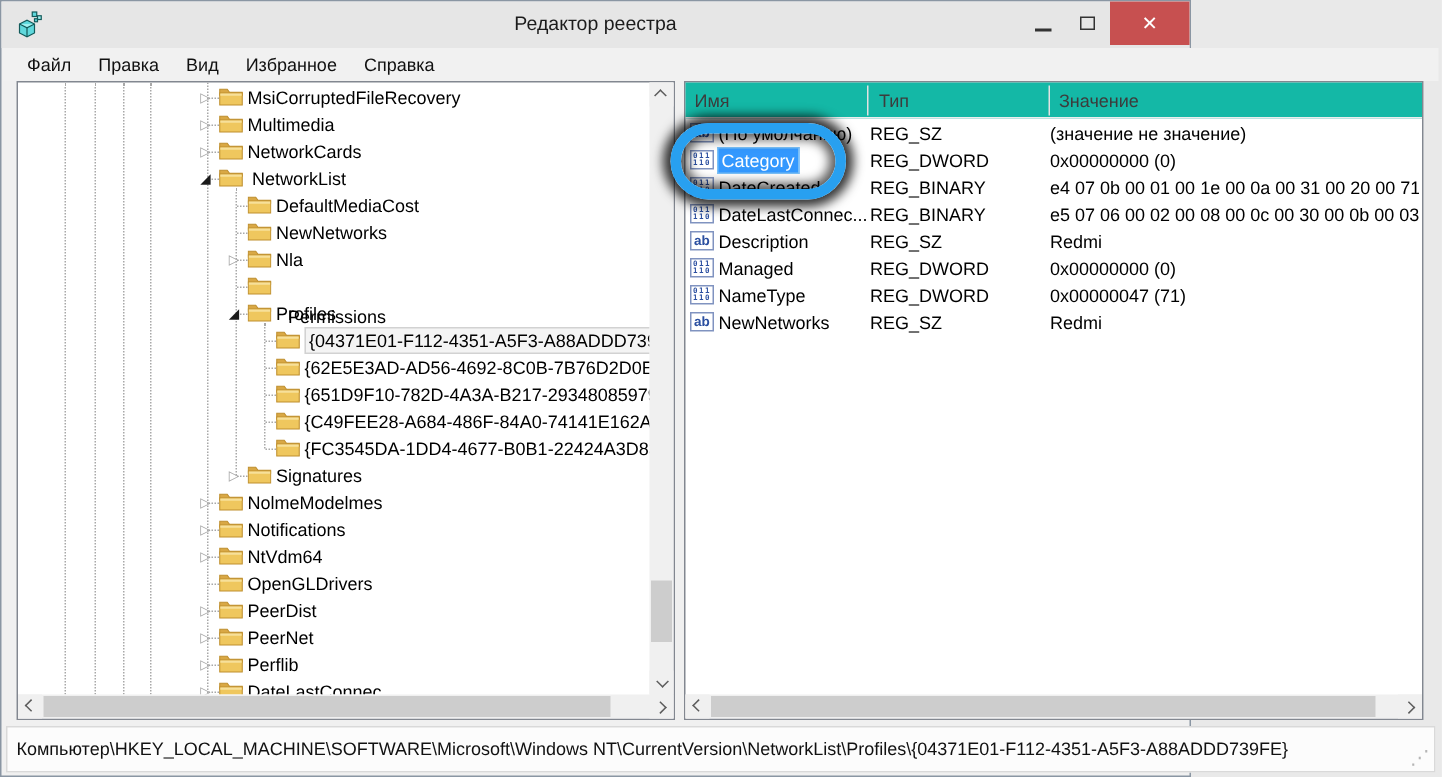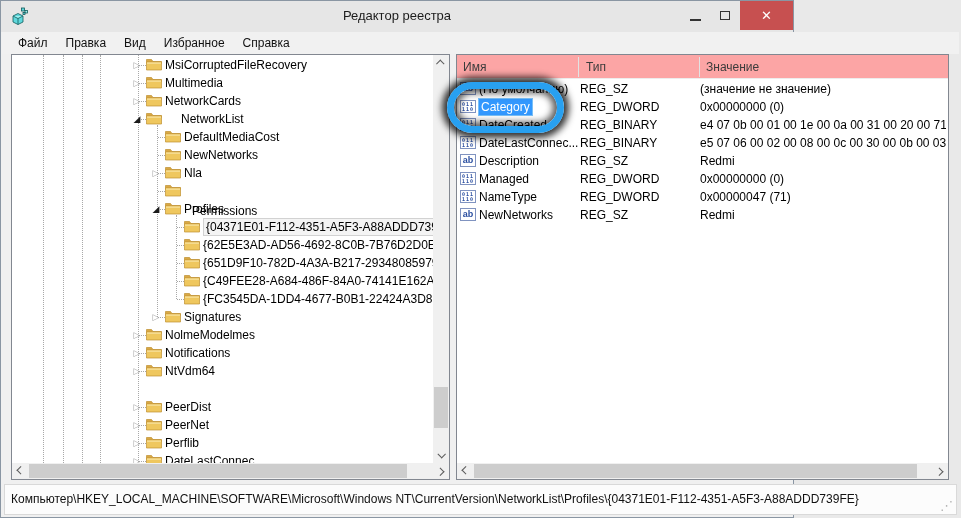--- a/index.html
+++ b/index.html
@@ -50,21 +50,21 @@
   .sb-btn { position:absolute; width:16px; height:16px; display:flex;
             align-items:center; justify-content:center; background:#f0f0f0; }
   .chev { width:6px; height:6px; border-left:1px solid #5c5c5c; border-top:1px solid #5c5c5c; }
   .chev.up    { transform:rotate(45deg)  translateY(1px); }
   .chev.down  { transform:rotate(225deg) translateY(1px); }
   .chev.left  { transform:rotate(-45deg) translateX(1px); }
   .chev.right { transform:rotate(135deg) translateX(1px); }
 
   
   #value-header { position:absolute; left:0; top:0; width:491px; height:24px;
-                  border-bottom:1px solid #ededed; background:#fca5a5; }
+                  border-bottom:1px solid #ededed; background:#14b8a6; }
   .vh-cell { position:absolute; top:0; height:24px; line-height:24px; font-size:12px; color:#3c3c3c; }
   .vh-sep { position:absolute; top:2px; width:1px; height:20px; background:#e2e2e2; }
   .vrow { position:absolute; left:0; width:491px; height:18px; font-size:12px; color:#000; }
   .vcell { position:absolute; top:0; height:18px; line-height:18px; white-space:nowrap; overflow:hidden; }
   .vname  { left:22px; width:100px; }
   .vtype  { left:123px; width:118px; }
   .vvalue { left:243px; width:246px; }
   .vname.sel { background:var(--sel,#3398fe); color:#fff; padding:0 3px; left:21px;
                width:auto; max-width:100px; box-shadow:inset 0 0 0 1px #79c0f8; }
   .vicon { position:absolute; left:3px; top:2px; width:16px; height:13px; background:#fff;
@@ -164,21 +164,21 @@
           <span class="tlabel" style="left: 153px;">NetworkCards</span>
         </div>
         <div class="trow" style="top: 55px;">
           <div class="stub" style="left: 127px; top: 9px; width: 7px;"></div>
           <span class="tarrow expanded" style="left: 119px;">◢</span>
           <svg viewBox="0 0 16 13" width="16" height="13" class="tfolder" style="left: 134px;">
             <path d="M0.5 1.5 h5 l1.5 2 h8.5 v2 h-15 z" fill="#d9a845" stroke="#bf8f2f" stroke-width="0.7"></path>
             <path d="M0.5 4 h15 v8 h-15 z" fill="#efc75e" stroke="#bf8f2f" stroke-width="0.7"></path>
             <path d="M0.9 4.4 h14.2 v1.4 h-14.2 z" fill="#f7e09a"></path>
           </svg>
-          <span class="tlabel" style="left: 169px;">NetworkList</span>
+          <span class="tlabel" style="left: 156px;">NetworkList</span>
         </div>
         <div class="trow" style="top: 91px;">
           <div class="stub" style="left: 146px; top: 9px; width: 7px;"></div>
           <svg viewBox="0 0 16 13" width="16" height="13" class="tfolder" style="left: 153px;">
             <path d="M0.5 1.5 h5 l1.5 2 h8.5 v2 h-15 z" fill="#d9a845" stroke="#bf8f2f" stroke-width="0.7"></path>
             <path d="M0.5 4 h15 v8 h-15 z" fill="#efc75e" stroke="#bf8f2f" stroke-width="0.7"></path>
             <path d="M0.9 4.4 h14.2 v1.4 h-14.2 z" fill="#f7e09a"></path>
           </svg>
           <span class="tlabel" style="left: 172px;">NewNetworks</span>
         </div>
@@ -297,20 +297,29 @@
         </div>
         <div class="trow" style="top: 307px;">
           <div class="stub" style="left: 127px; top: 9px; width: 7px;"></div>
           <span class="tarrow collapsed" style="left: 119px;">▷</span>
           <svg viewBox="0 0 16 13" width="16" height="13" class="tfolder" style="left: 134px;">
             <path d="M0.5 1.5 h5 l1.5 2 h8.5 v2 h-15 z" fill="#d9a845" stroke="#bf8f2f" stroke-width="0.7"></path>
             <path d="M0.5 4 h15 v8 h-15 z" fill="#efc75e" stroke="#bf8f2f" stroke-width="0.7"></path>
             <path d="M0.9 4.4 h14.2 v1.4 h-14.2 z" fill="#f7e09a"></path>
           </svg>
           <span class="tlabel" style="left: 153px;">NtVdm64</span>
+        </div>
+        <div class="trow" style="top: 325px;">
+          <div class="stub" style="left: 127px; top: 9px; width: 7px;"></div>
+          <svg viewBox="0 0 16 13" width="16" height="13" class="tfolder" style="left: 134px;">
+            <path d="M0.5 1.5 h5 l1.5 2 h8.5 v2 h-15 z" fill="#d9a845" stroke="#bf8f2f" stroke-width="0.7"></path>
+            <path d="M0.5 4 h15 v8 h-15 z" fill="#efc75e" stroke="#bf8f2f" stroke-width="0.7"></path>
+            <path d="M0.9 4.4 h14.2 v1.4 h-14.2 z" fill="#f7e09a"></path>
+          </svg>
+          <span class="tlabel" style="left: 153px;">OpenGLDrivers</span>
         </div>
         <div class="trow" style="top: 343px;">
           <div class="stub" style="left: 127px; top: 9px; width: 7px;"></div>
           <span class="tarrow collapsed" style="left: 119px;">▷</span>
           <svg viewBox="0 0 16 13" width="16" height="13" class="tfolder" style="left: 134px;">
             <path d="M0.5 1.5 h5 l1.5 2 h8.5 v2 h-15 z" fill="#d9a845" stroke="#bf8f2f" stroke-width="0.7"></path>
             <path d="M0.5 4 h15 v8 h-15 z" fill="#efc75e" stroke="#bf8f2f" stroke-width="0.7"></path>
             <path d="M0.9 4.4 h14.2 v1.4 h-14.2 z" fill="#f7e09a"></path>
           </svg>
           <span class="tlabel" style="left: 153px;">PeerDist</span>

